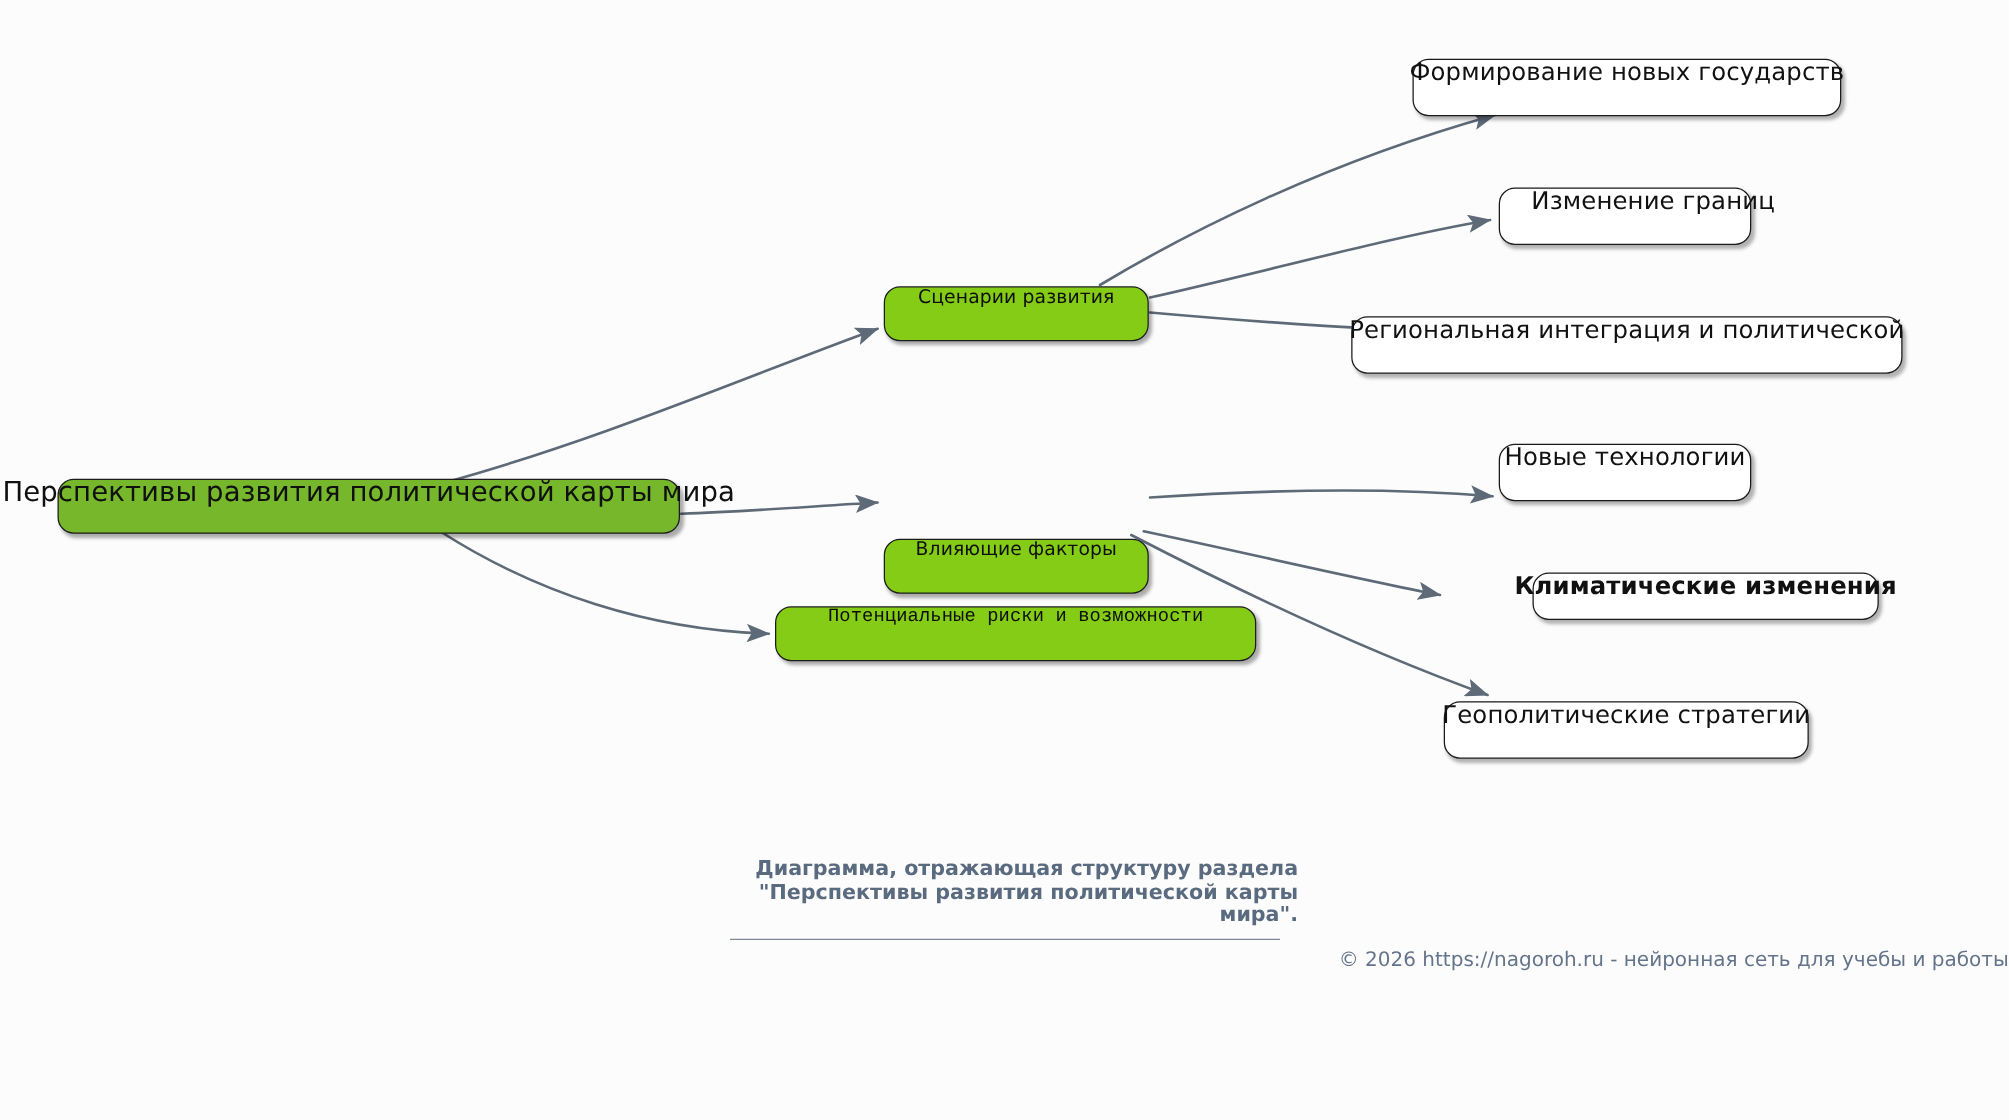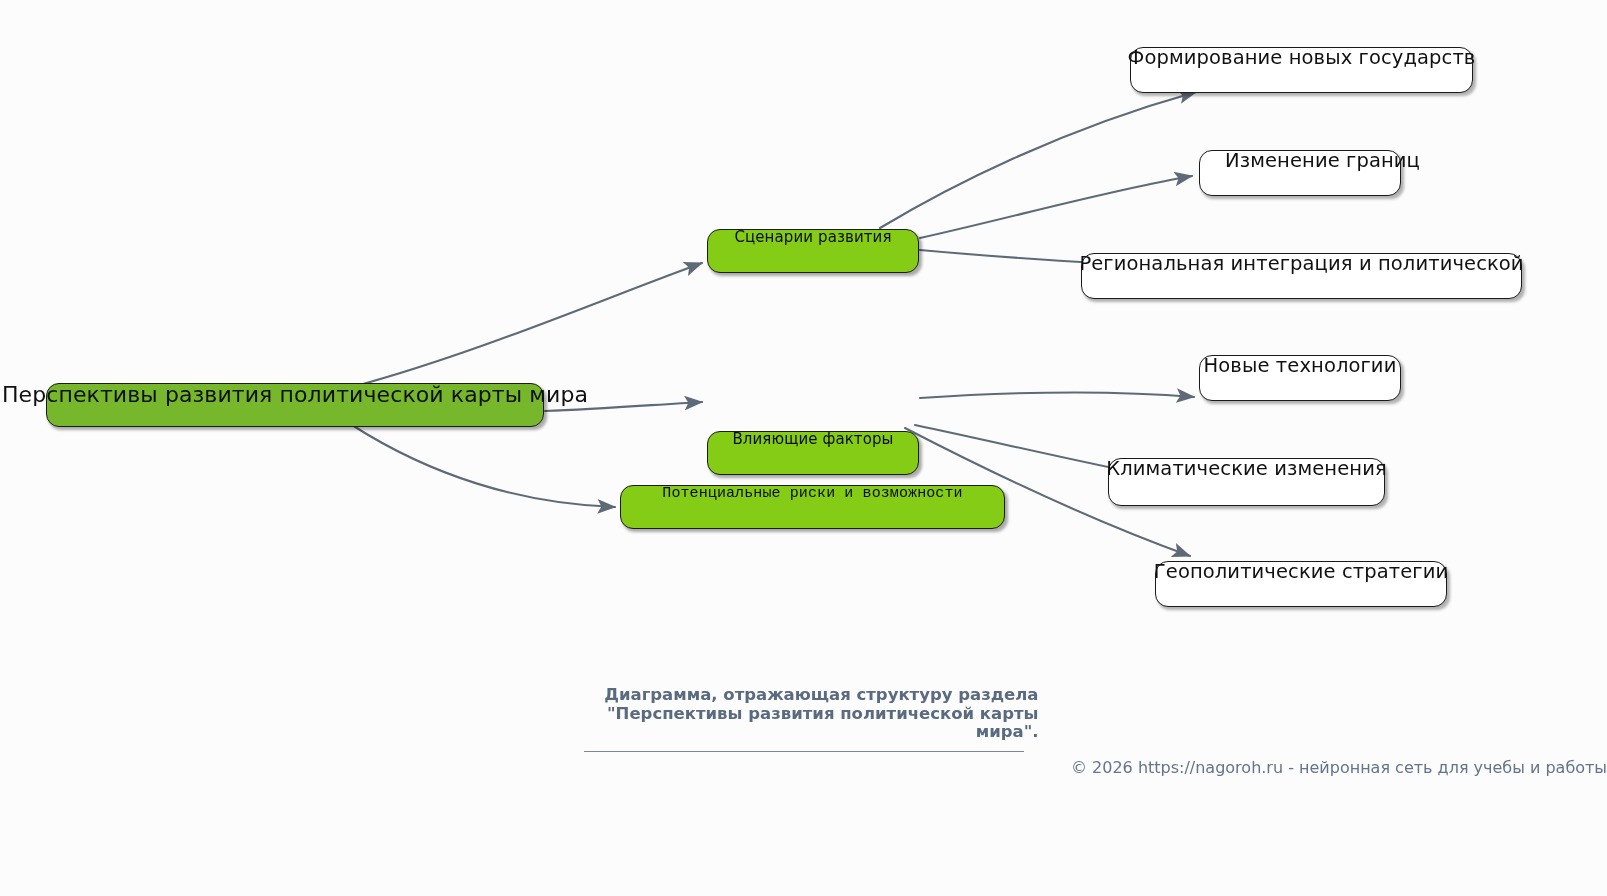--- a/index.html
+++ b/index.html
@@ -152,21 +152,21 @@
   </div>
 
   <div class="node leaf" style="left:1081px; top:253px; width:441px; height:46px;">
     <span class="node-label">Региональная интеграция и политической</span>
   </div>
 
   <div class="node leaf" style="left:1199px; top:355px; width:202px; height:46px;">
     <span class="node-label">Новые технологии</span>
   </div>
 
-  <div class="node leaf" style="left:1108px; top:458px; width:277px; height:48px;">
+  <div class="node leaf" style="left:1226px; top:458px; width:277px; height:38px;font-weight:bold;">
     <span class="node-label">Климатические изменения</span>
   </div>
 
   <div class="node leaf" style="left:1155px; top:561px; width:292px; height:46px;">
     <span class="node-label">Геополитические стратегии</span>
   </div>
 
   <div id="footer">
     <div id="caption">
       <span>Диаграмма, отражающая структуру раздела</span><br>

